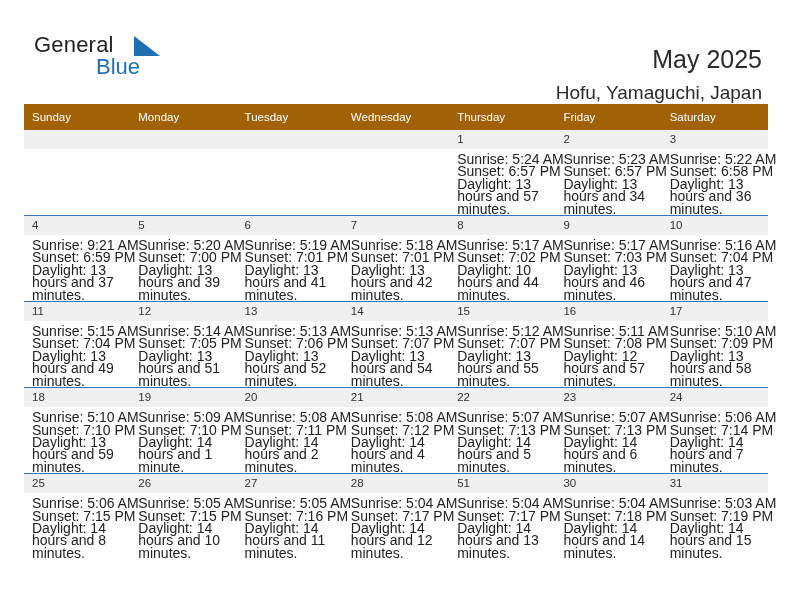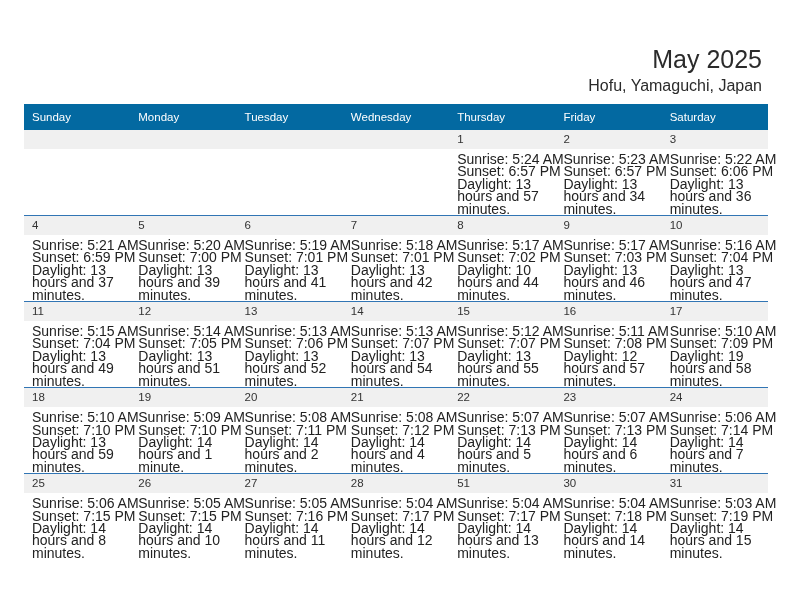--- a/index.html
+++ b/index.html
@@ -68,39 +68,39 @@
     top: 16px;
     text-align: right;
   }
   .cal-title {
     font-size: 25px;
     color: #2b2b2b;
     line-height: 30px;
     white-space: nowrap;
   }
   .cal-subtitle {
-    font-size: 16px;
+    font-size: 19px;
     color: #2b2b2b;
     line-height: 20px;
-    margin-top: 2px;
+    margin-top: 9px;
     white-space: nowrap;
     text-align: center;
   }
 
   
   .calendar {
     position: absolute;
     left: 24px;
     top: 104px;
     width: 744px;
     border-collapse: collapse;
     table-layout: fixed;
   }
   .calendar th {
-    background: #0369a1;
+    background: #a16207;
     color: #ffffff;
     font-size: 11.5px;
     font-weight: normal;
     text-align: left;
     padding: 6px 0 6px 8px;
     height: 14px;
     border: none;
   }
   .calendar td {
     vertical-align: top;
@@ -136,20 +136,29 @@
     white-space: normal;
   }
 </style>
 </head>
 <body>
 
 <div class="page">
 
   <div class="header">
 
+    <div class="brand">
+      <span class="brand-general">General</span>
+      <span class="brand-flag">
+        <svg width="26" height="20" viewBox="0 0 26 20" aria-hidden="true">
+          <polygon points="0,0 26,20 0,20" fill="#1f6fb5"></polygon>
+        </svg>
+      </span>
+      <span class="brand-blue">Blue</span>
+    </div>
 
     <div class="title-block">
       <div class="cal-title">May 2025</div>
       <div class="cal-subtitle">Hofu, Yamaguchi, Japan</div>
     </div>
 
   </div>
 
   <table class="calendar">
     <thead>
@@ -190,30 +199,30 @@
             <div class="cell-body">
               <div>Sunrise: 5:23 AM</div>
               <div>Sunset: 6:57 PM</div>
               <div class="wrap">Daylight: 13 hours and 34 minutes.</div>
             </div>
           </td>
           <td>
             <div class="daynum">3</div>
             <div class="cell-body">
               <div>Sunrise: 5:22 AM</div>
-              <div>Sunset: 6:06 PM</div>
+              <div>Sunset: 6:58 PM</div>
               <div class="wrap">Daylight: 13 hours and 36 minutes.</div>
             </div>
           </td>
         </tr>
         <tr class="week-row">
           <td>
             <div class="daynum">4</div>
             <div class="cell-body">
-              <div>Sunrise: 5:21 AM</div>
+              <div>Sunrise: 9:21 AM</div>
               <div>Sunset: 6:59 PM</div>
               <div class="wrap">Daylight: 13 hours and 37 minutes.</div>
             </div>
           </td>
           <td>
             <div class="daynum">5</div>
             <div class="cell-body">
               <div>Sunrise: 5:20 AM</div>
               <div>Sunset: 7:00 PM</div>
               <div class="wrap">Daylight: 13 hours and 39 minutes.</div>
@@ -307,21 +316,21 @@
               <div>Sunrise: 5:11 AM</div>
               <div>Sunset: 7:08 PM</div>
               <div class="wrap">Daylight: 12 hours and 57 minutes.</div>
             </div>
           </td>
           <td>
             <div class="daynum">17</div>
             <div class="cell-body">
               <div>Sunrise: 5:10 AM</div>
               <div>Sunset: 7:09 PM</div>
-              <div class="wrap">Daylight: 19 hours and 58 minutes.</div>
+              <div class="wrap">Daylight: 13 hours and 58 minutes.</div>
             </div>
           </td>
         </tr>
         <tr class="week-row">
           <td>
             <div class="daynum">18</div>
             <div class="cell-body">
               <div>Sunrise: 5:10 AM</div>
               <div>Sunset: 7:10 PM</div>
               <div class="wrap">Daylight: 13 hours and 59 minutes.</div>

